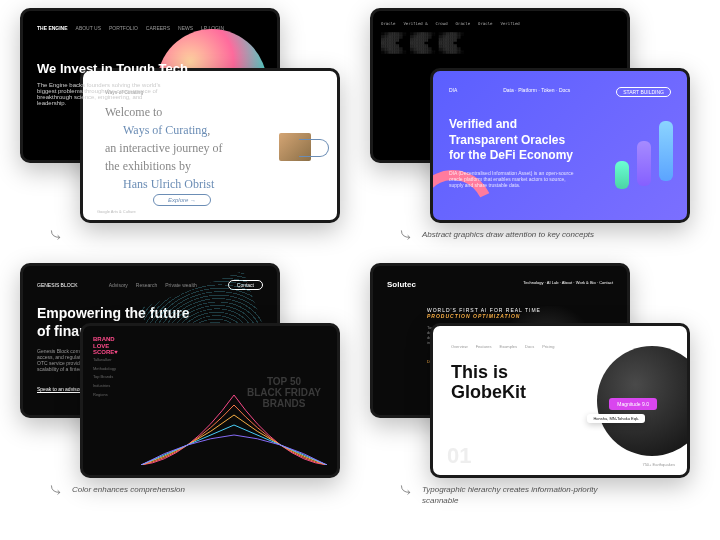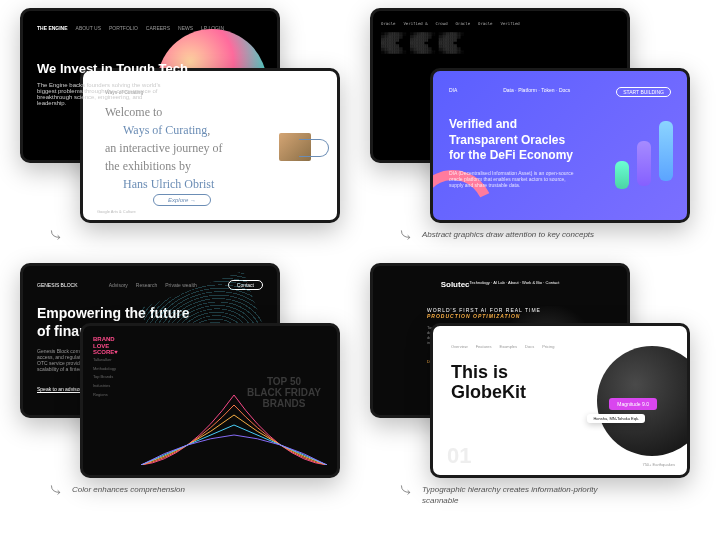--- a/index.html
+++ b/index.html
@@ -49,21 +49,21 @@
 .genesis .lnk{font-size:5px;margin-top:14px;text-decoration:underline}
 .brand{background:#0a0a0a;color:#fff;padding:10px;display:flex}
 .brand .side{width:48px;font-size:4px;color:#666;line-height:2.2}
 .brand .main{flex:1;position:relative}
 .brand .logo{font-size:6px;font-weight:700;line-height:1.1}
 .brand .logo span{color:#ff4b8b}
 .brand .chart{position:absolute;bottom:0;left:0;right:0;height:90px}
 .brand .chart svg{width:100%;height:100%}
 .brand .top50{position:absolute;right:6px;top:40px;font-size:10px;font-weight:700;color:#3a3a3a;text-align:center;line-height:1.1}
 .solutec{background:#0a0a0a;color:#fff;padding:14px}
-.solutec .nv{display:flex;justify-content:center;font-size:4px;margin-bottom:18px}
+.solutec .nv{display:flex;justify-content:space-between;font-size:4px;margin-bottom:18px}
 .solutec .logo{font-size:8px;font-weight:700}
 .solutec .ct{font-size:5px;text-align:left;margin-left:40px}
 .solutec .ct .t1{letter-spacing:1px}
 .solutec .ct .t2{color:#ffb347;font-style:italic;font-weight:700;letter-spacing:1px}
 .solutec .ct p{font-size:4px;max-width:100px;margin-top:6px;color:#888}
 .solutec .dots{position:absolute;right:14px;top:40px;width:110px;height:90px;background:radial-gradient(circle at 40% 50%,rgba(120,120,120,.4),transparent 60%);border-radius:40%}
 .solutec .disc{font-size:4px;margin-top:14px;margin-left:40px;letter-spacing:1px;color:#ffb347}
 .globekit{background:#fff;color:#111;padding:18px}
 .globekit .nv{display:flex;gap:8px;font-size:4px;color:#999;margin-bottom:14px}
 .globekit h2{font-size:18px;font-weight:700;line-height:1.1}

